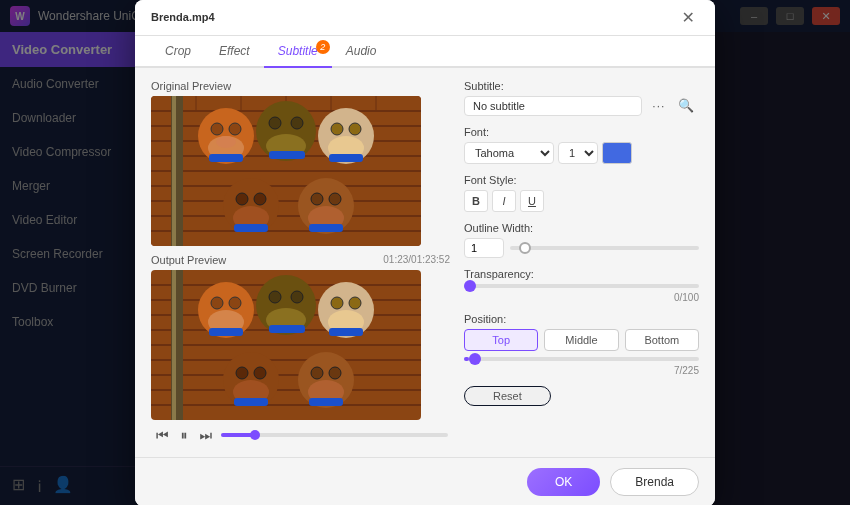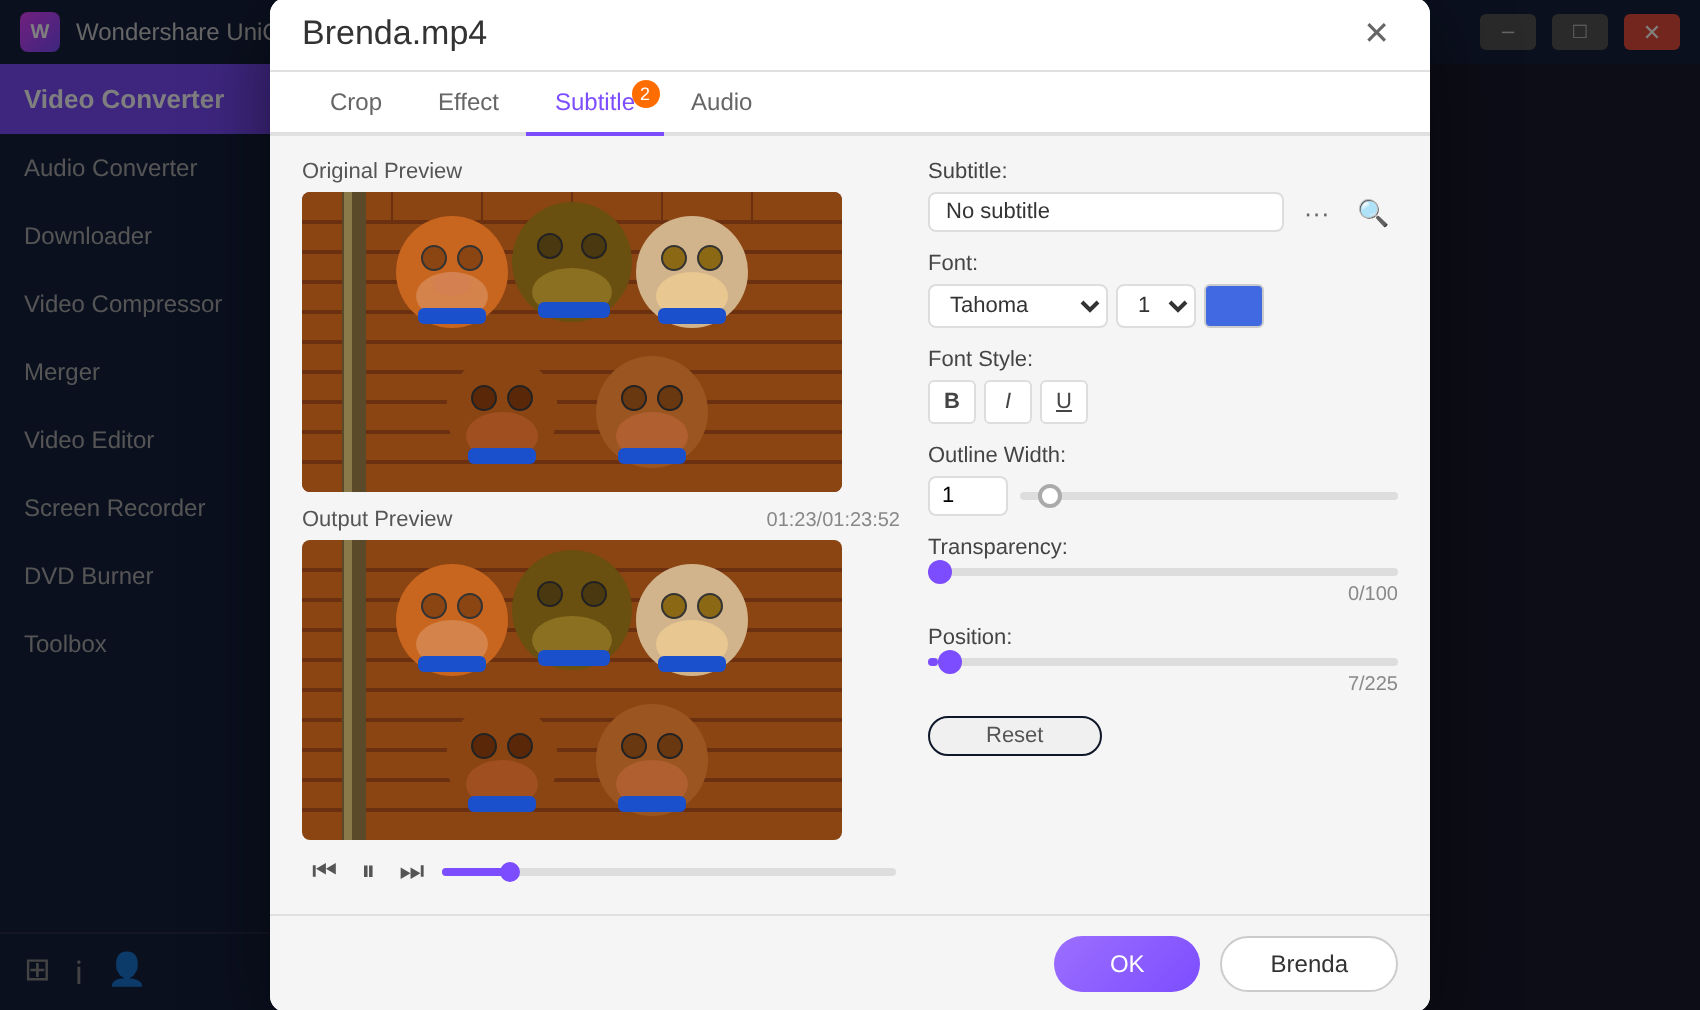--- a/index.html
+++ b/index.html
@@ -171,23 +171,23 @@
 
     .dialog-titlebar {
       background: #fff;
       padding: 8px 16px;
       display: flex;
       align-items: center;
       justify-content: space-between;
       border-bottom: 1px solid #e0e0e0;
     }
     .dialog-title {
-      font-size: 17px;
+      font-size: 11px;
       color: #333;
-      font-weight: 400;
+      font-weight: 700;
     }
     .dialog-close {
       background: none;
       border: none;
       font-size: 16px;
       color: #666;
       cursor: pointer;
       padding: 0 4px;
     }
 
@@ -198,20 +198,21 @@
       padding: 0 16px;
       border-bottom: 2px solid #e0e0e0;
       position: relative;
     }
     .tab {
       padding: 8px 14px;
       font-size: 12px;
       color: #666;
       cursor: pointer;
       position: relative;
+      font-style: italic;
     }
     .tab.active {
       color: #7c4dff;
       border-bottom: 2px solid #7c4dff;
       margin-bottom: -2px;
     }
     .tab-badge {
       position: absolute;
       top: 4px;
       right: 2px;
@@ -909,20 +910,31 @@
         <div class="transparency-row">
           <div class="setting-label">Transparency:</div>
           <div class="transparency-slider">
             <div class="t-thumb"></div>
           </div>
           <div class="t-value">0/100</div>
         </div>
 
         <div class="position-section">
           <div class="setting-label">Position:</div>
+          <div class="position-btns">
+            <button class="pos-btn selected">
+              <span>Top</span>
+            </button>
+            <button class="pos-btn">
+              <span>Middle</span>
+            </button>
+            <button class="pos-btn">
+              <span>Bottom</span>
+            </button>
+          </div>
           <div class="pos-slider">
             <div class="pos-fill"></div>
             <div class="pos-thumb"></div>
           </div>
           <div class="pos-value">7/225</div>
         </div>
 
         <div>
           <button class="reset-btn">
             <span>Reset</span>

